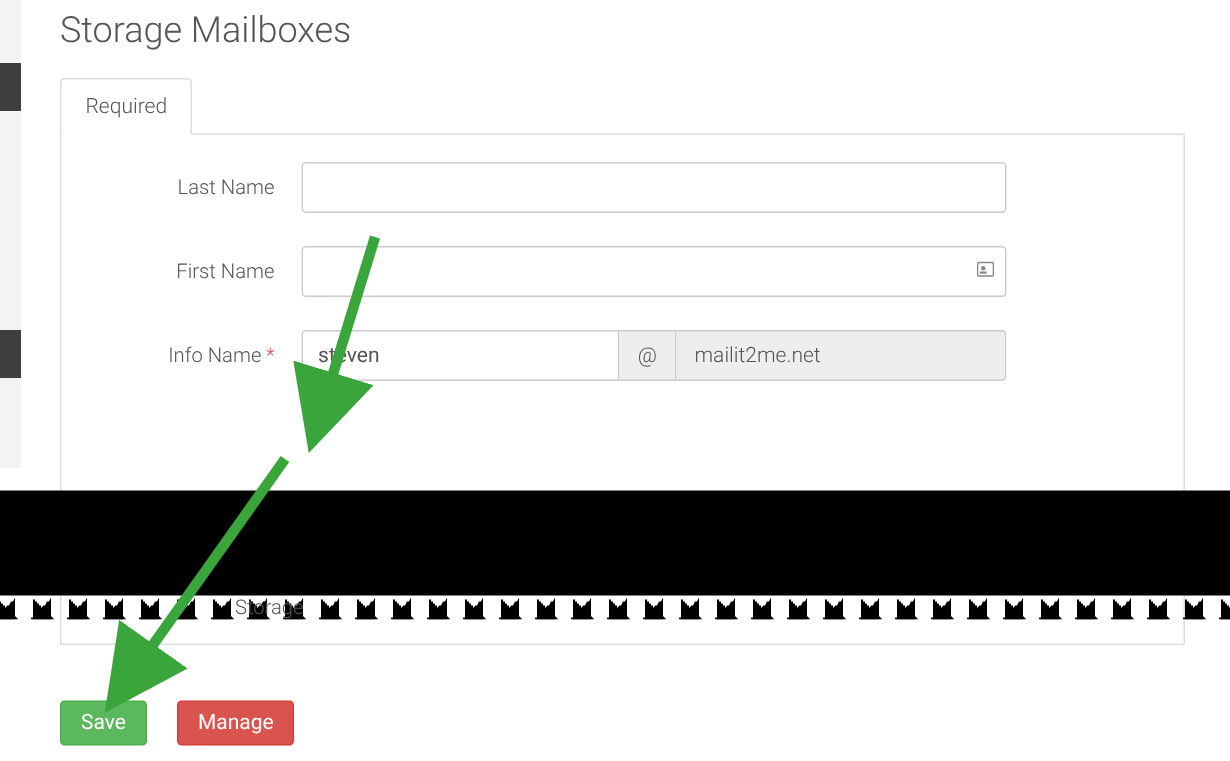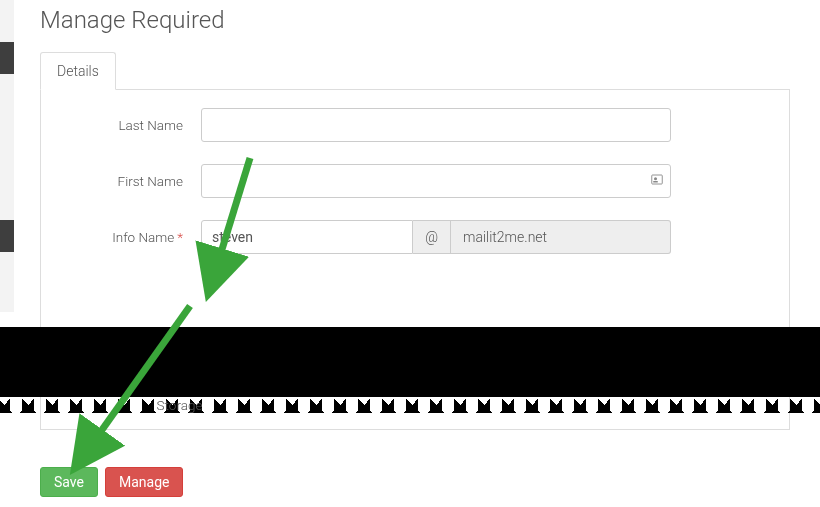--- a/index.html
+++ b/index.html
@@ -177,21 +177,21 @@
     color: #555;
     text-align: center;
     width: 55px;
   }
 
   .buttons {
     position: absolute;
     left: 40px;
     top: 467px;
     display: flex;
-    gap: 7px;
+    gap: 20px;
   }
   .btn {
     padding: 6px 13px;
     font-size: 14px;
     border-radius: 3px;
     color: #fff;
     border: 1px solid transparent;
     cursor: pointer;
     font-family: inherit;
   }
@@ -208,24 +208,24 @@
 <body>
 
 <div class="leftbar-faint faint1"></div>
 <div class="leftbar-stub stub1"></div>
 <div class="leftbar-faint faint3"></div>
 <div class="leftbar-faint faint2"></div>
 <div class="leftbar-stub stub2"></div>
 <div class="leftbar-faint faint4"></div>
 
 <div class="page">
-  <h1 class="page-title">Manage Required</h1>
+  <h1 class="page-title">Storage Mailboxes</h1>
 
   <ul class="tabs">
-    <li class="active">Details</li>
+    <li class="active">Required</li>
   </ul>
 
   <div class="panel">
 
     <div class="form-row">
       <div class="form-label">
         <span>Last Name</span>
       </div>
       <input class="form-control" type="text" value="" style="">
     </div>

